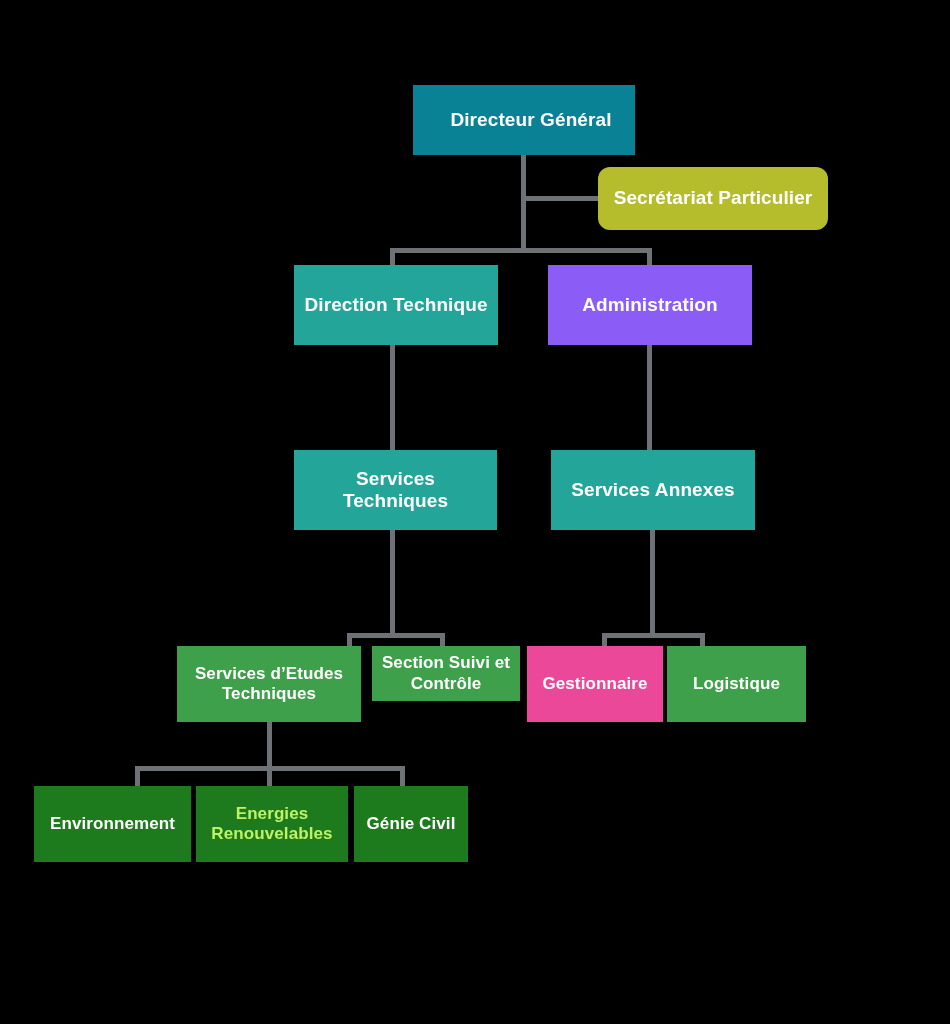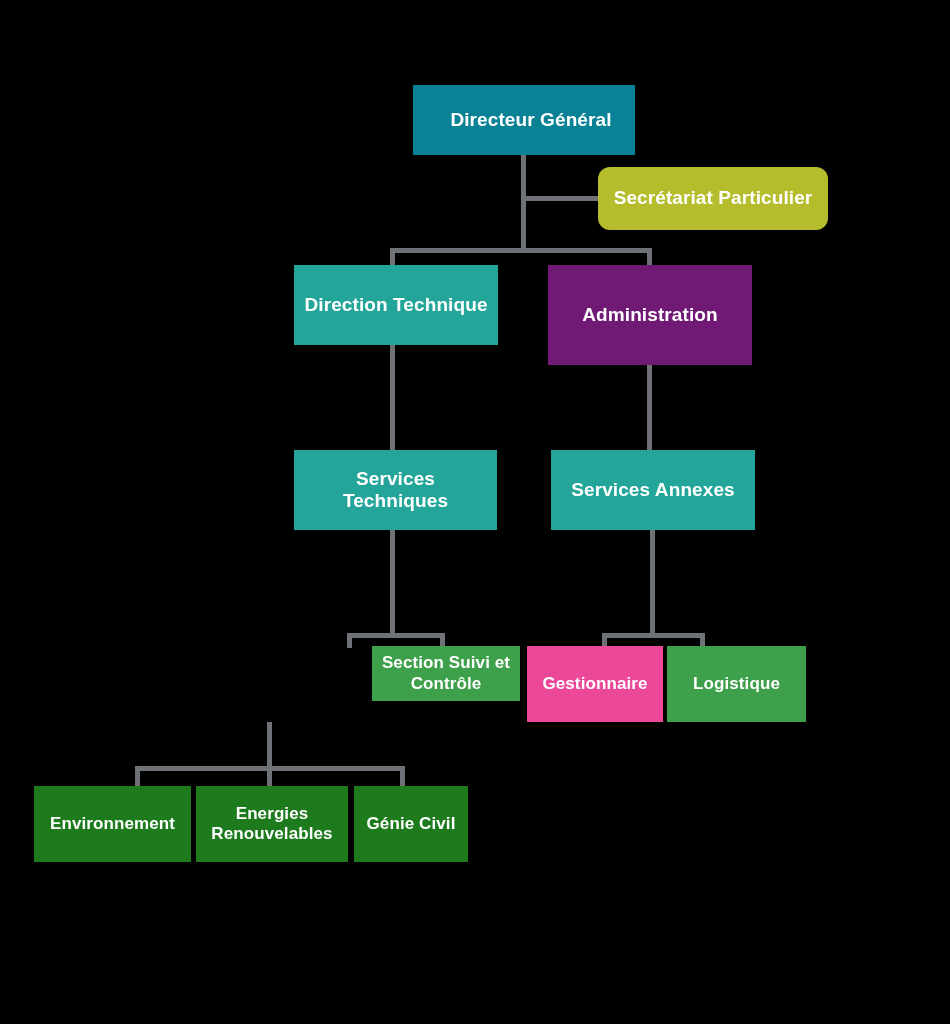--- a/index.html
+++ b/index.html
@@ -92,23 +92,24 @@
       <div class="connector" style="left: 267px; top: 722px; width: 5px; height: 48px; background: rgb(110, 113, 117);"></div>
       <div class="connector" style="left: 135px; top: 766px; width: 270px; height: 5px; background: rgb(110, 113, 117);"></div>
       <div class="connector" style="left: 135px; top: 766px; width: 5px; height: 22px; background: rgb(110, 113, 117);"></div>
       <div class="connector" style="left: 267px; top: 766px; width: 5px; height: 22px; background: rgb(110, 113, 117);"></div>
       <div class="connector" style="left: 400px; top: 766px; width: 5px; height: 22px; background: rgb(110, 113, 117);"></div>
     </div>
   <div id="node-layer">
       <div class="node lvl-director" style="left: 413px; top: 85px; width: 222px; height: 70px; background: rgb(10, 130, 150); font-size: 19px; color: rgb(255, 255, 255); padding-left: 22px;">Directeur Général</div>
       <div class="node lvl-secretariat" style="left: 598px; top: 167px; width: 230px; height: 63px; background: rgb(181, 189, 44); font-size: 19px; color: rgb(255, 255, 255);">Secrétariat Particulier</div>
       <div class="node lvl-division" style="left: 294px; top: 265px; width: 204px; height: 80px; background: rgb(35, 166, 153); font-size: 19px; color: rgb(255, 255, 255);">Direction Technique</div>
-      <div class="node lvl-division" style="left: 548px; top: 265px; width: 204px; height: 100px; background: #701a75; font-size: 19px; color: rgb(255, 255, 255);">Administration</div>
+      <div class="node lvl-division" style="left: 548px; top: 265px; width: 204px; height: 80px; background: #8b5cf6; font-size: 19px; color: rgb(255, 255, 255);">Administration</div>
       <div class="node lvl-division" style="left: 294px; top: 450px; width: 203px; height: 80px; background: rgb(35, 166, 153); font-size: 19px; color: rgb(255, 255, 255); padding-left: 8px;">Services Techniques</div>
       <div class="node lvl-division" style="left: 551px; top: 450px; width: 204px; height: 80px; background: rgb(35, 166, 153); font-size: 19px; color: rgb(255, 255, 255);">Services Annexes</div>
+      <div class="node lvl-service" style="left: 177px; top: 646px; width: 184px; height: 76px; background: rgb(62, 160, 74); font-size: 17px; color: rgb(255, 255, 255);">Services d’Etudes Techniques</div>
       <div class="node lvl-service" style="left: 372px; top: 646px; width: 148px; height: 55px; background: rgb(62, 160, 74); font-size: 17px; color: rgb(255, 255, 255);">Section Suivi et Contrôle</div>
       <div class="node lvl-service" style="left: 527px; top: 646px; width: 136px; height: 76px; background: #ec4899; font-size: 17px; color: rgb(255, 255, 255);">Gestionnaire</div>
       <div class="node lvl-service" style="left: 667px; top: 646px; width: 139px; height: 76px; background: rgb(62, 160, 74); font-size: 17px; color: rgb(255, 255, 255);">Logistique</div>
       <div class="node lvl-unit" style="left: 34px; top: 786px; width: 157px; height: 76px; background: rgb(29, 122, 29); font-size: 17px; color: rgb(255, 255, 255);">Environnement</div>
-      <div class="node lvl-unit" style="left: 196px; top: 786px; width: 152px; height: 76px; background: rgb(29, 122, 29); font-size: 17px; color: #ffffff;">Energies Renouvelables</div>
+      <div class="node lvl-unit" style="left: 196px; top: 786px; width: 152px; height: 76px; background: rgb(29, 122, 29); font-size: 17px; color: #bef264;">Energies Renouvelables</div>
       <div class="node lvl-unit" style="left: 354px; top: 786px; width: 114px; height: 76px; background: rgb(29, 122, 29); font-size: 17px; color: rgb(255, 255, 255); text-align: right;">Génie Civil</div>
     </div>
 </div>
 
 </body></html>

